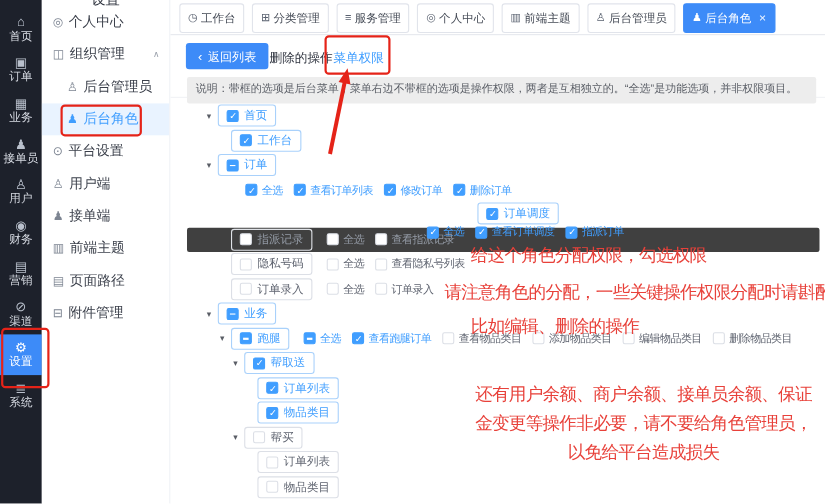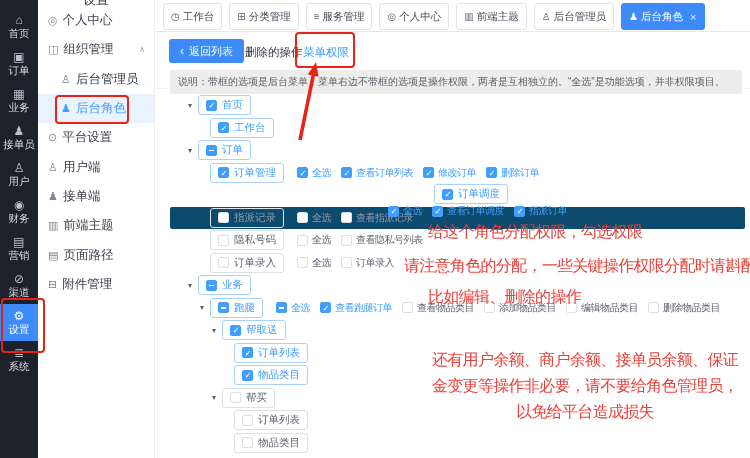--- a/index.html
+++ b/index.html
@@ -33,21 +33,21 @@
   .backbtn{position:absolute;left:14px;top:7px;height:24px;display:inline-flex;align-items:center;gap:5px;padding:0 11px;background:#3d8bf8;color:#fff;border-radius:3px;font-size:11px;cursor:pointer;}
   .backbtn .arr{font-size:12px;line-height:10px;}
   .subtab{position:absolute;top:13px;font-size:11.5px;cursor:pointer;}
   .subtab.t0{left:90px;color:#303540;}
   .subtab.t1{left:148px;color:#409eff;text-align:center;}
   .toolrule{position:absolute;left:0;right:0;top:56px;height:1px;background:#f1f2f5;}
   .notice{position:absolute;left:15px;top:70px;width:572px;height:24px;line-height:24px;background:#ededed;border-radius:2px;color:#5a5e66;font-size:10px;padding:0 8px;box-sizing:border-box;white-space:nowrap;overflow:hidden;}
   
   .tree{position:absolute;left:15px;top:94px;right:5px;}
   .t-row{height:22.5px;display:flex;align-items:center;}
-  .t-row.hl{background:#0c4a6e;border-radius:2px;}
+  .t-row.hl{background:#404040;border-radius:2px;}
   .caret{width:10px;margin-right:3px;font-size:8px;color:#5a5e66;text-align:center;flex:none;}
   .node-box{display:inline-flex;align-items:center;gap:5px;border:1px solid #dcdfe6;border-radius:3px;padding:2px 7px;font-size:10.5px;color:#5f6470;flex:none;background:#fff;}
   .node-box.checked,.node-box.indeterminate{border-color:#a9d1fb;color:#409eff;}
   .t-row.hl .node-box{color:#949ba6;border-color:#dfe2e7;background:transparent;}
   .cb{width:11px;height:11px;border-radius:2px;border:1px solid #dcdfe6;background:#fff;position:relative;flex:none;box-sizing:border-box;}
   .cb.on,.cb.ind{background:#409eff;border-color:#409eff;}
   .cb.on::after{content:"✓";position:absolute;left:1.5px;top:-0.5px;color:#fff;font-size:8.5px;line-height:11px;}
   .cb.ind::after{content:"";position:absolute;left:2px;top:4px;width:5px;height:1.6px;background:#fff;}
   .perms{display:inline-flex;align-items:center;gap:10px;margin-left:13px;font-family:Liberation Serif, serif;}
   .perm{display:inline-flex;align-items:center;gap:4px;}
@@ -216,24 +216,20 @@
         </div>
         <div class="t-row" style="padding-left: 15px;">
           <span class="caret">▾</span>
           <span class="node-box indeterminate">
             <span class="cb ind"></span>
             <span class="nlabel">订单</span>
           </span>
         </div>
         <div class="t-row" style="padding-left: 27px;">
           <span class="caret"></span>
-          <span class="node-box checked">
-            <span class="cb on"></span>
-            <span class="nlabel">订单管理</span>
-          </span>
           <span class="perms">
             <span class="perm checked">
               <span class="cb on"></span>
               <span class="plabel">全选</span>
             </span>
             <span class="perm checked">
               <span class="cb on"></span>
               <span class="plabel">查看订单列表</span>
             </span>
             <span class="perm checked">

